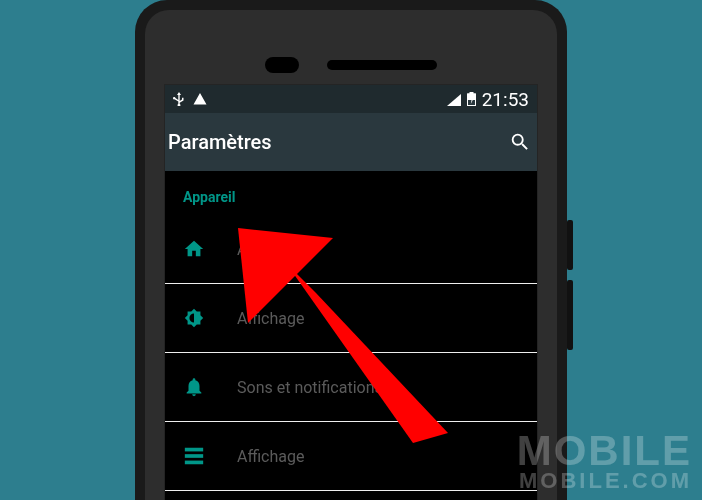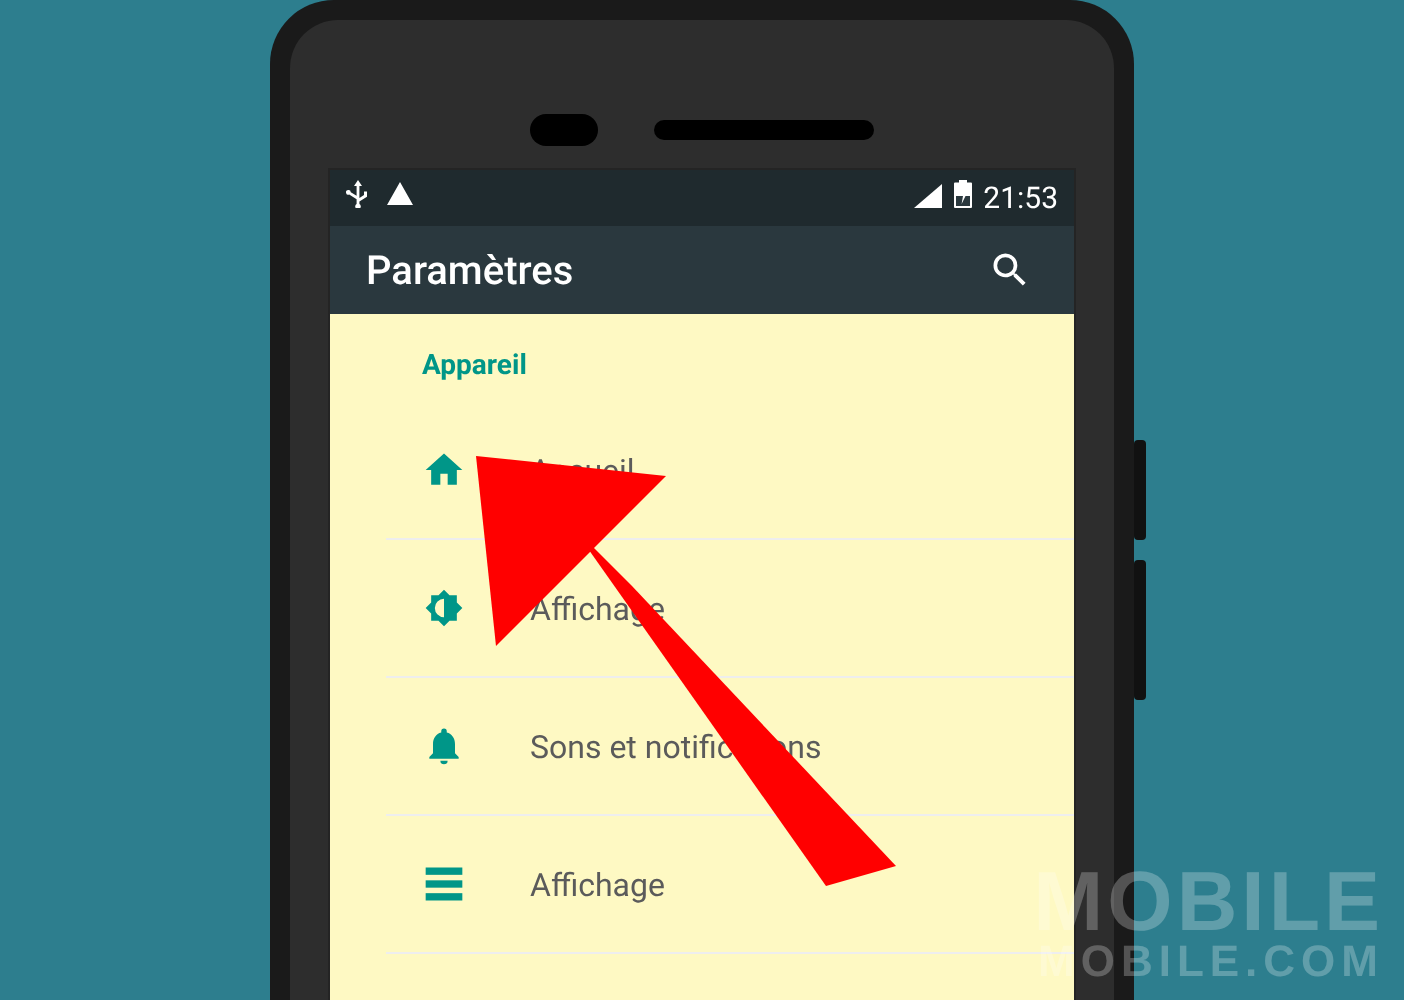--- a/index.html
+++ b/index.html
@@ -73,36 +73,36 @@
     display: flex;
     flex-direction: column;
     box-shadow: 0 0 0 1px rgba(0,0,0,.2);
   }
   .status-bar {
     height: 28px;
     background: #1f2a2e;
     color: #fff;
     display: flex;
     align-items: center;
-    font-size: 15px;
+    font-size: 19px;
     padding: 0 8px;
   }
   .status-left { display:flex; gap: 8px; align-items:center; }
   .status-right { margin-left:auto; display:flex; gap:6px; align-items:center; }
   .app-bar {
-    height: 44px;
+    height: 58px;
     background: #2a383e;
     color: #fff;
     display:flex;
     align-items:center;
-    padding: 0 18px;
+    padding: 0 3px;
   }
   .app-title { font-size: 20px; font-weight: 500; }
   .search-btn { margin-left:auto; width: 28px; height: 28px; display:flex; align-items:center; justify-content:center; cursor:pointer; }
-  .content { flex:1; background:#fef9c3; overflow:hidden;padding-left:28px; }
+  .content { flex:1; background:#000000; overflow:hidden; }
   .section-header {
     color: #009688;
     font-weight: 700;
     font-size: 14px;
     padding: 18px 18px 10px 18px;
   }
   .setting-item {
     display:flex;
     align-items:center;
     height: 68px;

